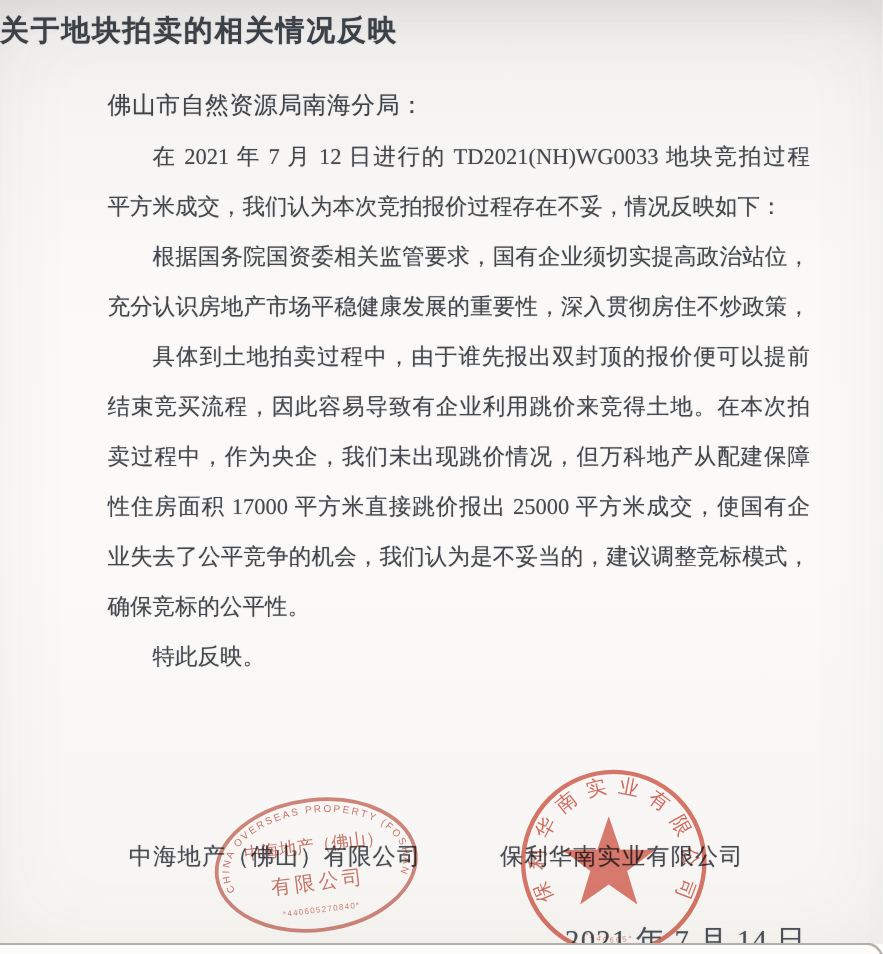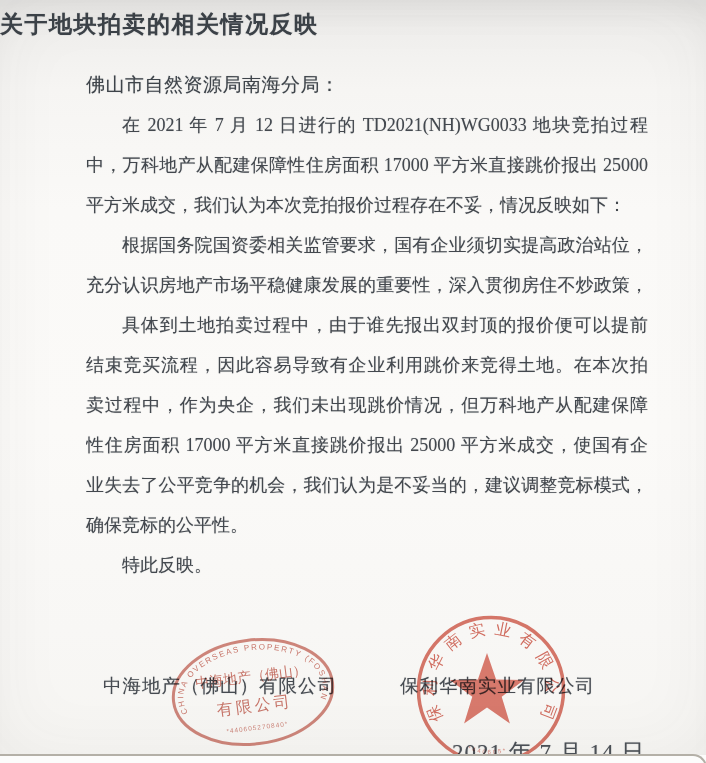--- a/index.html
+++ b/index.html
@@ -72,21 +72,20 @@
 </head>
 <body>
 
 <div class="page">
 
   <div class="doc-title">关于地块拍卖的相关情况反映</div>
 
   <div class="textflow">
     <div class="line addressee">佛山市自然资源局南海分局：</div>
     <div class="line indent fill">在 2021 年 7 月 12 日进行的 TD2021(NH)WG0033 地块竞拍过程</div>
-    <div class="line fill">中，万科地产从配建保障性住房面积 17000 平方米直接跳价报出 25000</div>
     <div class="line">平方米成交，我们认为本次竞拍报价过程存在不妥，情况反映如下：</div>
     <div class="line indent fill">根据国务院国资委相关监管要求，国有企业须切实提高政治站位，</div>
     <div class="line fill">充分认识房地产市场平稳健康发展的重要性，深入贯彻房住不炒政策，</div>
     <div class="line indent fill">具体到土地拍卖过程中，由于谁先报出双封顶的报价便可以提前</div>
     <div class="line fill">结束竞买流程，因此容易导致有企业利用跳价来竞得土地。在本次拍</div>
     <div class="line fill">卖过程中，作为央企，我们未出现跳价情况，但万科地产从配建保障</div>
     <div class="line fill">性住房面积 17000 平方米直接跳价报出 25000 平方米成交，使国有企</div>
     <div class="line fill">业失去了公平竞争的机会，我们认为是不妥当的，建议调整竞标模式，</div>
     <div class="line">确保竞标的公平性。</div>
     <div class="line indent">特此反映。</div>

